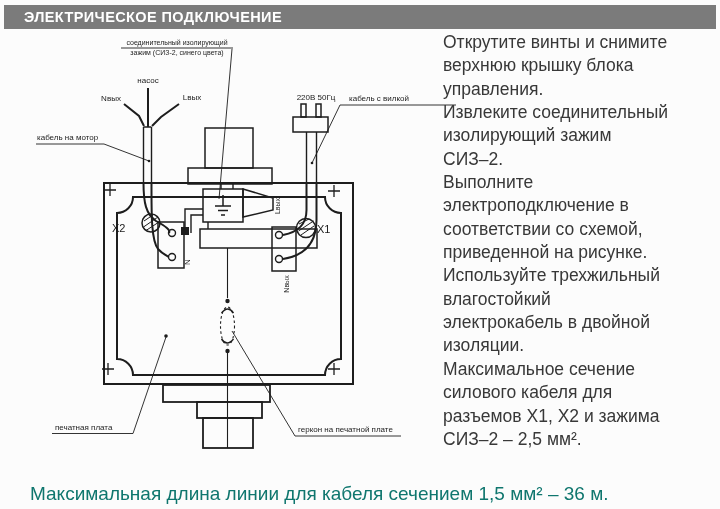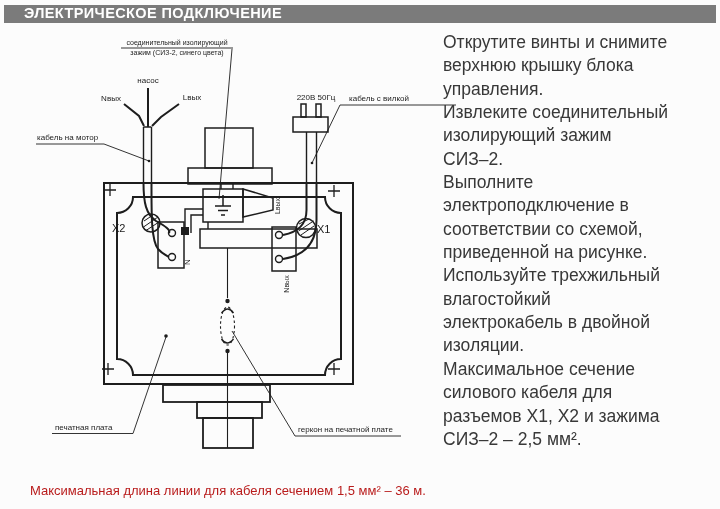--- a/index.html
+++ b/index.html
@@ -1,40 +1,40 @@
 <!DOCTYPE html>
 <html><head>
 <meta charset="utf-8">
 <style>
   html,body{margin:0;padding:0;}
   .page{
     position:relative;width:720px;height:509px;overflow:hidden;
     background:#fcfcfc;font-family:"Liberation Sans",sans-serif;
   }
   .header-bar{
-    position:absolute;left:4px;top:5px;width:712px;height:18px;
-    background:#7b7b7b;display:flex;
+    position:absolute;left:4px;top:5px;width:712px;height:24px;
+    background:#7b7b7b;display:flex;align-items:center;
   }
   .header-bar .title{
     color:#ffffff;font-size:14.5px;font-weight:bold;
     padding-left:20px;letter-spacing:.4px;white-space:nowrap;
   }
   svg.diagram{position:absolute;left:0;top:0;}
   svg.diagram text{fill:#1c1c1c;font-family:"Liberation Sans",sans-serif;}
   .dlabel{font-size:8px;}
   .dlabel-sm{font-size:7px;}
   .dlabel-lg{font-size:11px;}
   .instructions{
     position:absolute;left:443px;top:31px;width:280px;
     color:#383838;font-size:17.5px;line-height:23.35px;
   }
   .instructions div{white-space:nowrap;}
   .footer-line{
     position:absolute;left:30px;top:483px;
-    color:#b91c1c;font-size:13px;white-space:nowrap;
+    color:#0f766e;font-size:19px;white-space:nowrap;
   }
   .watermark{
     position:absolute;left:600px;top:460px;width:115px;height:42px;
     opacity:.55;
   }
   .watermark .wm-text{
     position:absolute;left:40px;top:6px;color:#c9c9c9;
     font-size:27px;font-weight:bold;letter-spacing:.5px;
   }
   .stroke{stroke:#1d1d1d;fill:none;}

